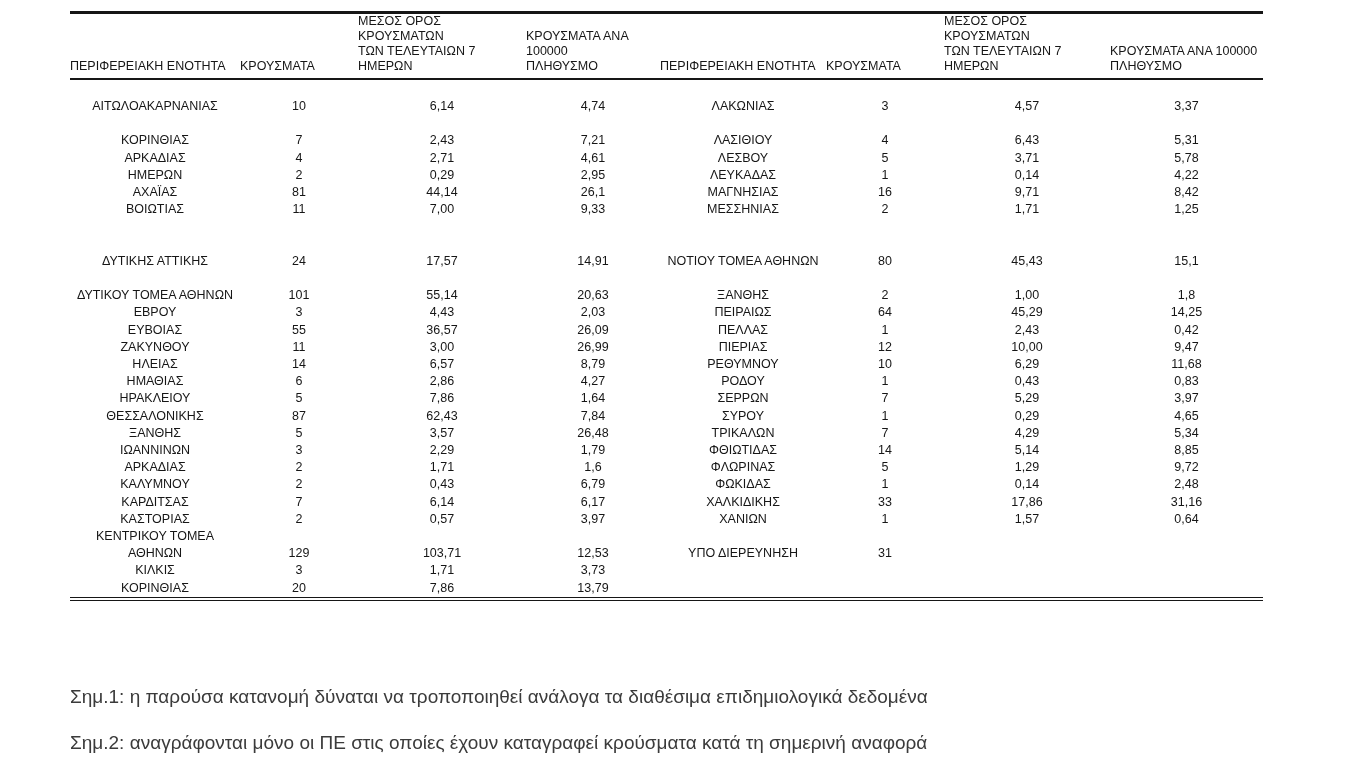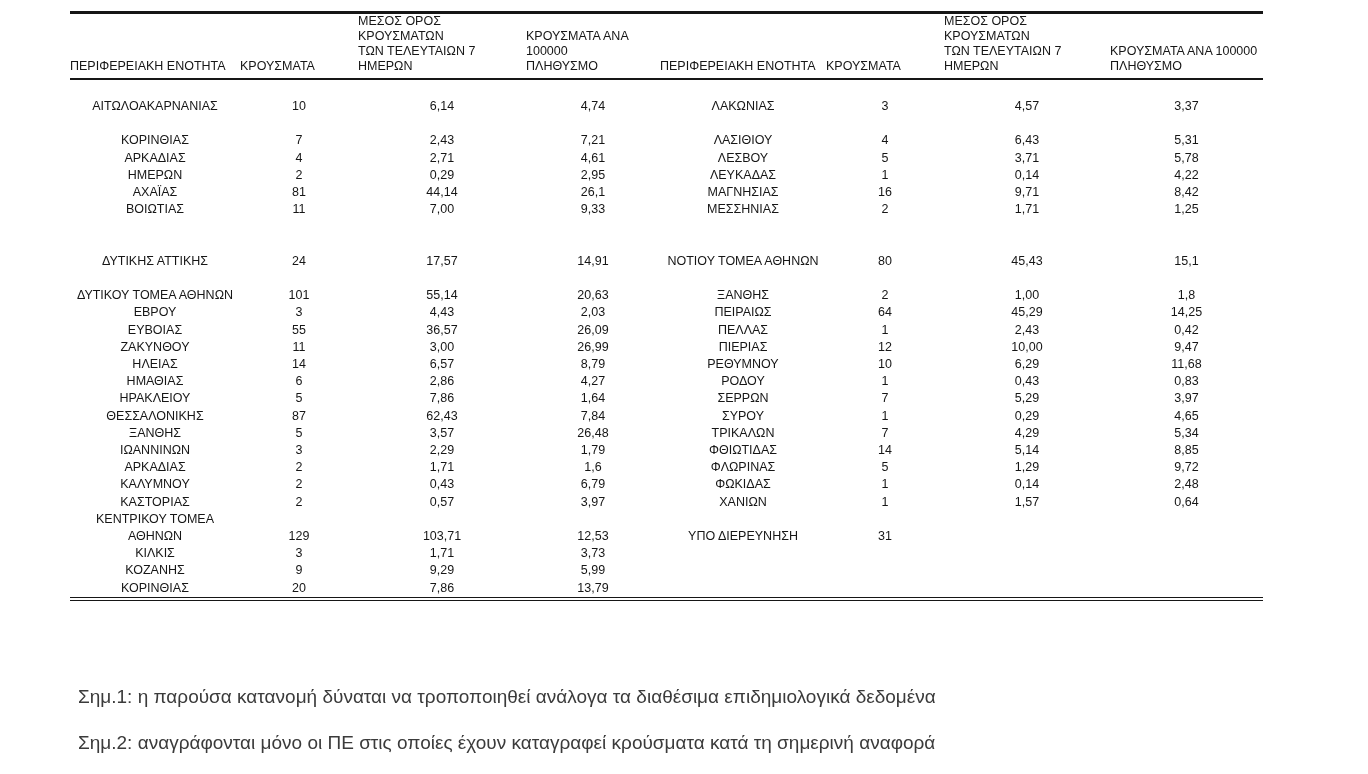--- a/index.html
+++ b/index.html
@@ -51,21 +51,21 @@
   table.stats tbody tr:first-child td { padding-top: 18px; }
   td.italic { }
   .notes {
     position: absolute;
     left: 70px;
     top: 686px;
     font-size: 19px;
     color: #3b3b3b;
   }
   .notes p {
-    margin: 0 0 24px 8px;
+    margin: 0 0 24px 0;
     line-height: 22px;
   }
 </style>
 </head>
 <body>
 
 <div class="page">
 
   <table class="stats">
     <colgroup>
@@ -321,20 +321,30 @@
           <td>ΚΑΛΥΜΝΟΥ</td>
           <td>2</td>
           <td>0,43</td>
           <td>6,79</td>
           <td>ΦΩΚΙΔΑΣ</td>
           <td>1</td>
           <td>0,14</td>
           <td>2,48</td>
         </tr>
         <tr>
+          <td>ΚΑΡΔΙΤΣΑΣ</td>
+          <td>7</td>
+          <td>6,14</td>
+          <td>6,17</td>
+          <td>ΧΑΛΚΙΔΙΚΗΣ</td>
+          <td>33</td>
+          <td>17,86</td>
+          <td>31,16</td>
+        </tr>
+        <tr>
           <td>ΚΑΣΤΟΡΙΑΣ</td>
           <td>2</td>
           <td>0,57</td>
           <td>3,97</td>
           <td>ΧΑΝΙΩΝ</td>
           <td>1</td>
           <td>1,57</td>
           <td>0,64</td>
         </tr>
         <tr>
@@ -355,30 +365,20 @@
           <td class="italic">ΥΠΟ ΔΙΕΡΕΥΝΗΣΗ</td>
           <td>31</td>
           <td></td>
           <td></td>
         </tr>
         <tr>
           <td>ΚΙΛΚΙΣ</td>
           <td>3</td>
           <td>1,71</td>
           <td>3,73</td>
-          <td></td>
-          <td></td>
-          <td></td>
-          <td></td>
-        </tr>
-        <tr>
-          <td>ΚΟΖΑΝΗΣ</td>
-          <td>9</td>
-          <td>9,29</td>
-          <td>5,99</td>
           <td></td>
           <td></td>
           <td></td>
           <td></td>
         </tr>
         <tr>
           <td>ΚΟΡΙΝΘΙΑΣ</td>
           <td>20</td>
           <td>7,86</td>
           <td>13,79</td>

